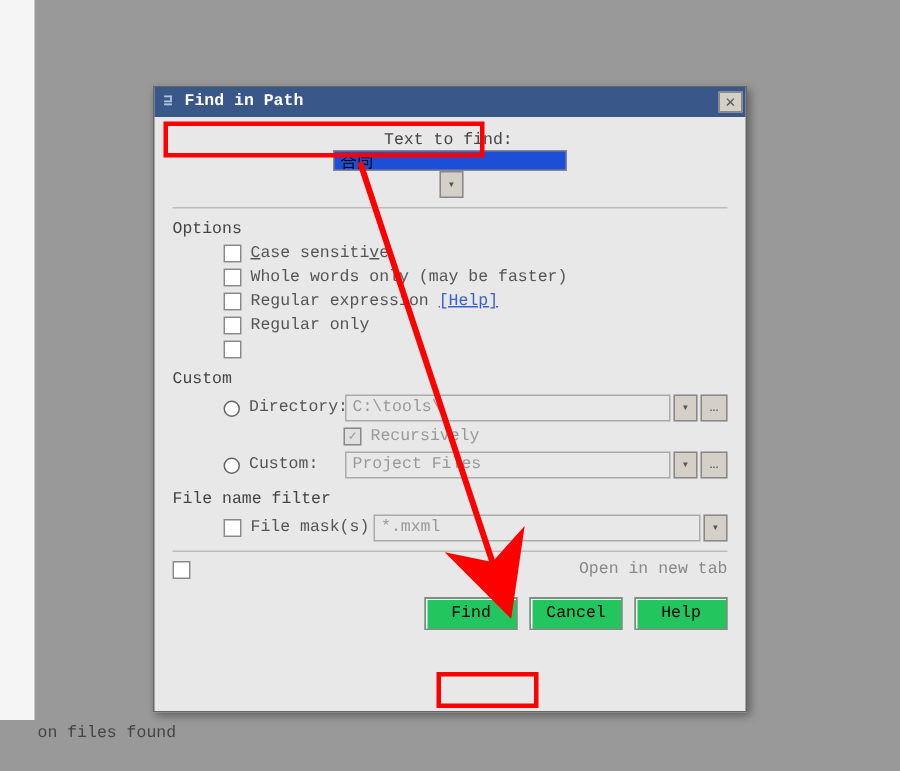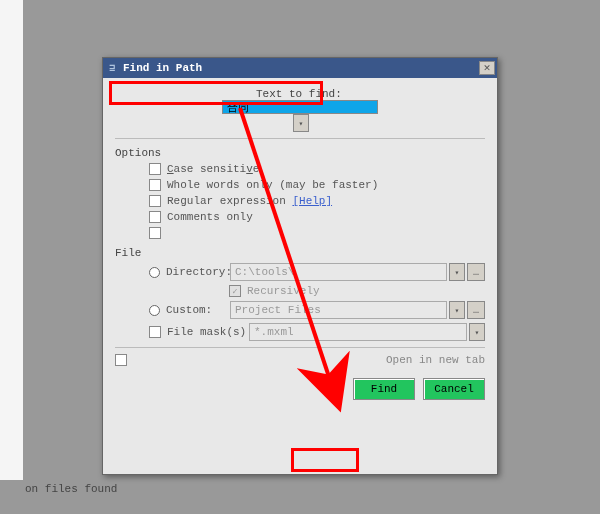--- a/index.html
+++ b/index.html
@@ -49,21 +49,21 @@
     width: 16px; height: 14px;
     background: #d4d0c8; border: 1px solid #888;
     display: flex; align-items: center; justify-content: center;
     font-size: 9px; font-family: sans-serif;
   }
   .dialog-body { padding: 4px 12px 10px 12px; }
   .row { display: flex; align-items: center; margin: 6px 0; flex-direction: column; }
   .label-col { width: 88px; color: #444; }
   .text-input {
     flex: 1; height: 18px;
-    background: #0ea5e9; border: 1px solid #888;
+    background: #1d4ed8; border: 1px solid #888;
     padding: 0 4px; font-family: inherit; font-size: 11px;
   }
   .combo-btn {
     width: 16px; height: 18px;
     background: #d4d0c8; border: 1px solid #888;
     display: flex; align-items: center; justify-content: center;
     font-size: 8px; margin-left: 2px;
   }
   .section-label { color: #444; margin: 8px 0 4px 0; }
   .indent { margin-left: 34px; }
@@ -166,28 +166,28 @@
         <span>Whole words only (may be faster)</span>
       </div>
       <div class="chk-row">
         <span class="chk"></span>
         <span>Regular expression</span>
         <span>&nbsp;</span>
         <span class="link">[Help]</span>
       </div>
       <div class="chk-row">
         <span class="chk"></span>
-        <span>Comments only</span>
-      </div>
-      <div class="chk-row">
-        <span class="chk"></span>
-      </div>
-    </div>
-
-    <div class="section-label">File</div>
+        <span>Regular only</span>
+      </div>
+      <div class="chk-row">
+        <span class="chk"></span>
+      </div>
+    </div>
+
+    <div class="section-label">Custom</div>
 
     <div class="indent">
       <div class="chk-row">
         <span class="radio"></span>
         <span style="width:64px">Directory:</span>
         <span class="disabled-field">C:\tools\</span>
         <span class="combo-btn">▾</span>
         <span class="small-btn">…</span>
       </div>
       <div class="chk-row" style="margin-left:80px; color:#999">
@@ -196,40 +196,42 @@
       </div>
       <div class="chk-row">
         <span class="radio"></span>
         <span style="width:64px">Custom:</span>
         <span class="disabled-field">Project Files</span>
         <span class="combo-btn">▾</span>
         <span class="small-btn">…</span>
       </div>
     </div>
 
+    <div class="section-label">File name filter</div>
 
     <div class="indent">
       <div class="chk-row">
         <span class="chk"></span>
         <span style="width:82px">File mask(s)</span>
         <span class="disabled-field">*.mxml</span>
         <span class="combo-btn">▾</span>
       </div>
     </div>
 
     <div class="hr"></div>
 
     <div class="chk-row" style="justify-content:space-between; color:#888">
       <span class="chk"></span>
       <span>Open in new tab</span>
     </div>
 
     <div class="btn-row">
       <button class="btn">Find</button>
       <button class="btn">Cancel</button>
+      <button class="btn">Help</button>
     </div>
 
   </div>
 </div>
 
 <div class="highlight-box" style="left:109px; top:81px; width:214px; height:24px"></div>
 <div class="highlight-box" style="left:291px; top:448px; width:68px; height:24px"></div>
 
 <svg class="arrow-svg">
   <defs>

